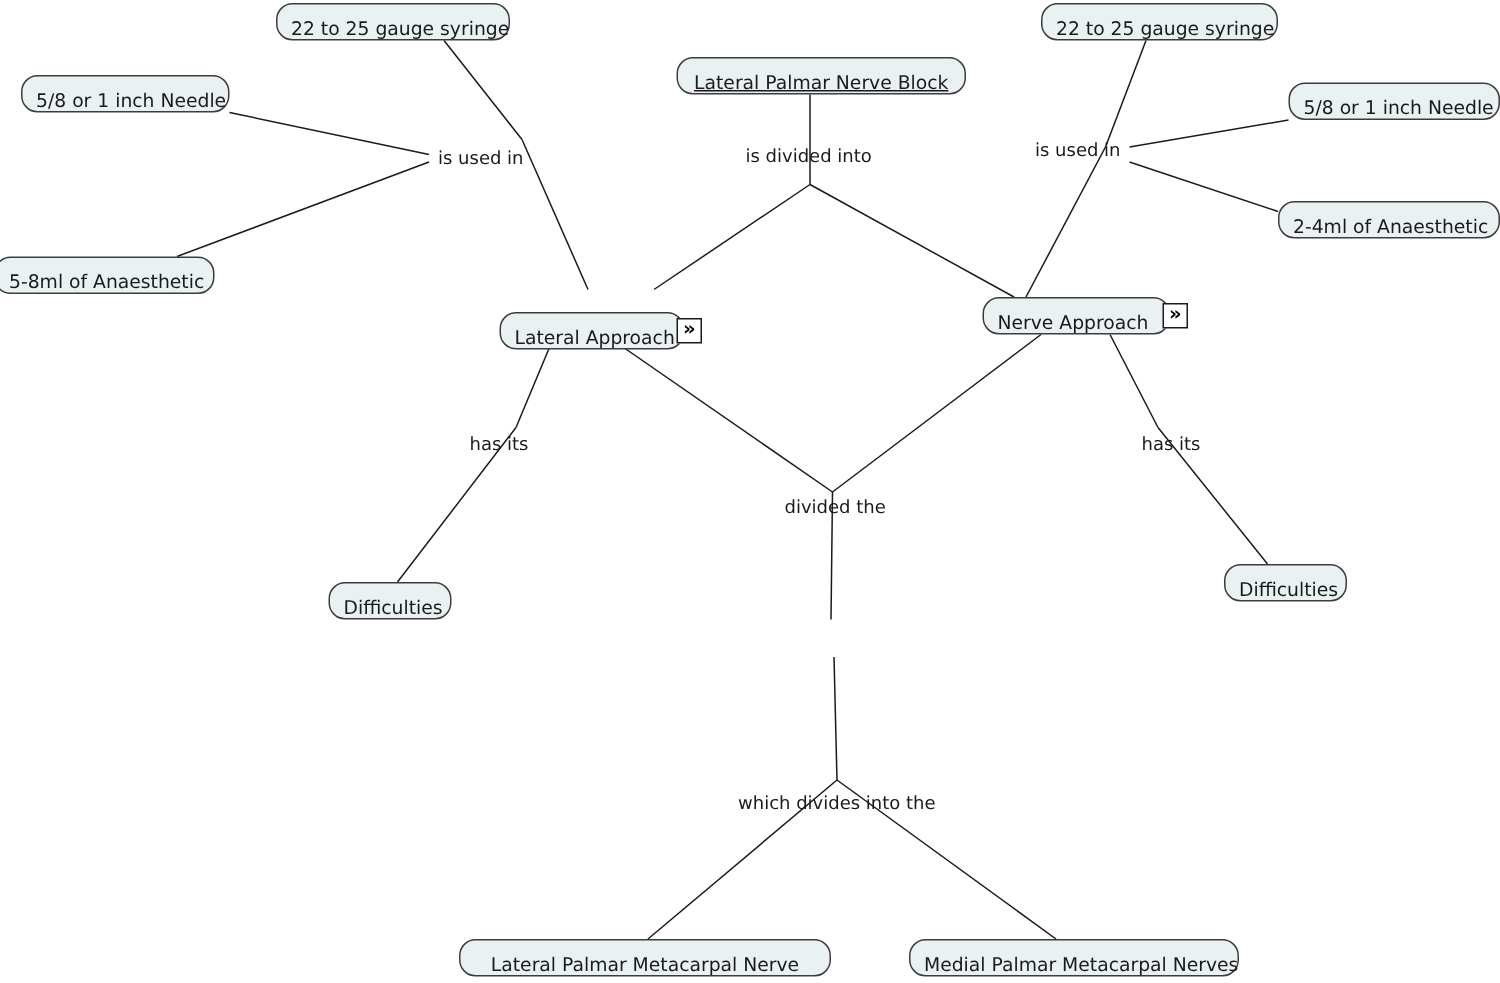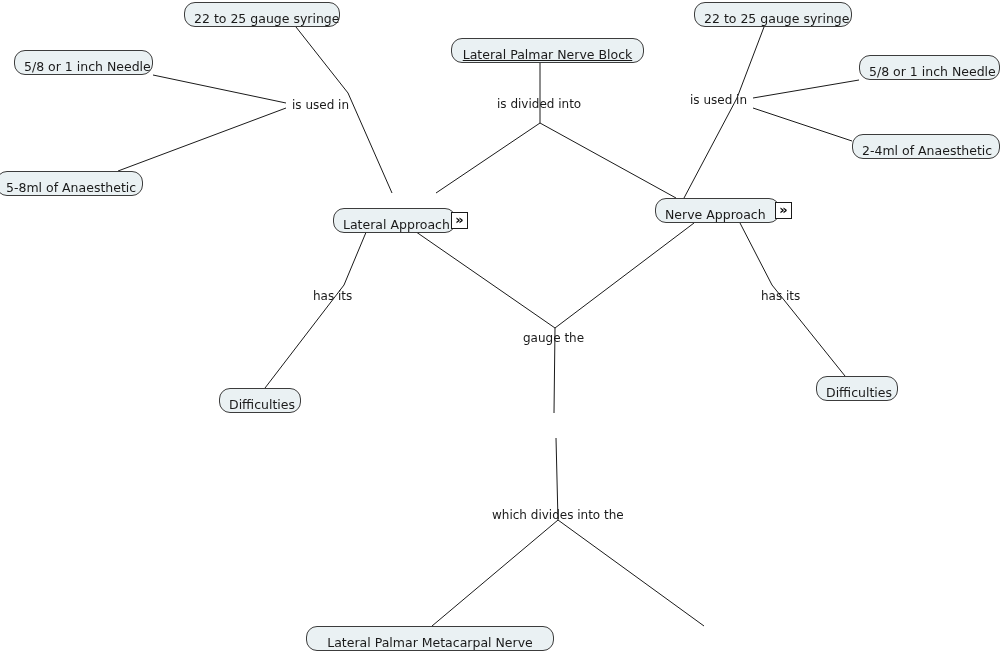--- a/index.html
+++ b/index.html
@@ -142,22 +142,25 @@
 
   <div class="node" style="left: 816px; top: 376px; width: 82px;">
     <span>Difficulties</span>
   </div>
 
 
   <div class="node" style="left: 306px; top: 626px; width: 248px;">
     <span>Lateral Palmar Metacarpal Nerve</span>
   </div>
 
+  <div class="node" style="left: 606px; top: 626px; width: 220px;">
+    <span>Medial Palmar Metacarpal Nerves</span>
+  </div>
 
   <div class="edge-label" style="left: 497px; top: 97px;">is divided into</div>
   <div class="edge-label" style="left: 292px; top: 98px;">is used in</div>
   <div class="edge-label" style="left: 690px; top: 93px;">is used in</div>
   <div class="edge-label" style="left: 313px; top: 289px;">has its</div>
   <div class="edge-label" style="left: 761px; top: 289px;">has its</div>
-  <div class="edge-label" style="left: 523px; top: 331px;">gauge the</div>
-  <div class="edge-label" style="left: 492px; top: 508px;">which divides into the</div>
+  <div class="edge-label" style="left: 523px; top: 331px;">divided the</div>
+  <div class="edge-label" style="left: 492px; top: 528px;">which divides into the</div>
 
 </div>
 
 </body></html>

